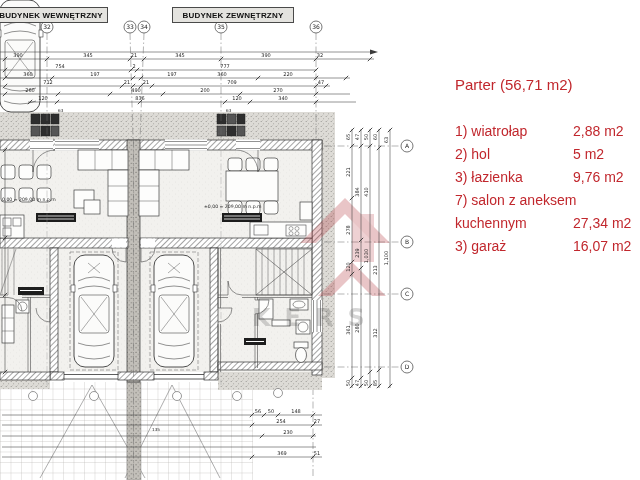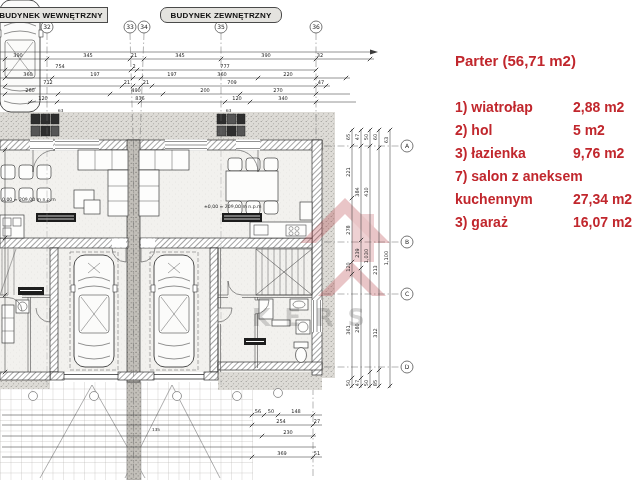--- a/index.html
+++ b/index.html
@@ -16,22 +16,22 @@
   .thin2{stroke:#4a4a4a;stroke-width:.45;fill:none;}
   .furn{fill:#fdfdfc;stroke:#3f3f3f;stroke-width:.7;}
   .cl{stroke:#6a6a6a;stroke-width:.5;stroke-dasharray:7 2.5 1.5 2.5;fill:none;}
   .clf{stroke:#9a9a98;stroke-width:.4;stroke-dasharray:7 2.5 1.5 2.5;fill:none;}
   .wallrect{stroke:#333;stroke-width:.7;}
   .gate{stroke:#333;stroke-width:.8;fill:none;}
   .toplabel{position:absolute;top:7px;height:14px;background:#e4e3df;border:1px solid #4a4a4a;
             color:#101010;font-weight:bold;font-size:8px;display:flex;align-items:center;
             justify-content:center;letter-spacing:.2px;white-space:nowrap;overflow:hidden;}
   #toplabel-left{left:-6px;width:112px;}
-  #toplabel-right{left:160px;width:120px;border-radius:7px;}
-  #legend{position:absolute;left:455px;top:52px;width:186px;color:#c1272d;font-weight:bold;}
+  #toplabel-right{left:172px;width:120px;}
+  #legend{position:absolute;left:455px;top:76px;width:186px;color:#c1272d;font-weight:normal;}
   #legend .title{font-size:15px;margin:0 0 27px 0;}
   #legend .row{display:flex;font-size:14px;line-height:23px;}
   #legend .lab{width:118px;flex:none;white-space:nowrap;}
   #legend .val{white-space:nowrap;}
 </style>
 </head>
 <body>
 
 <div id="screen">
 

